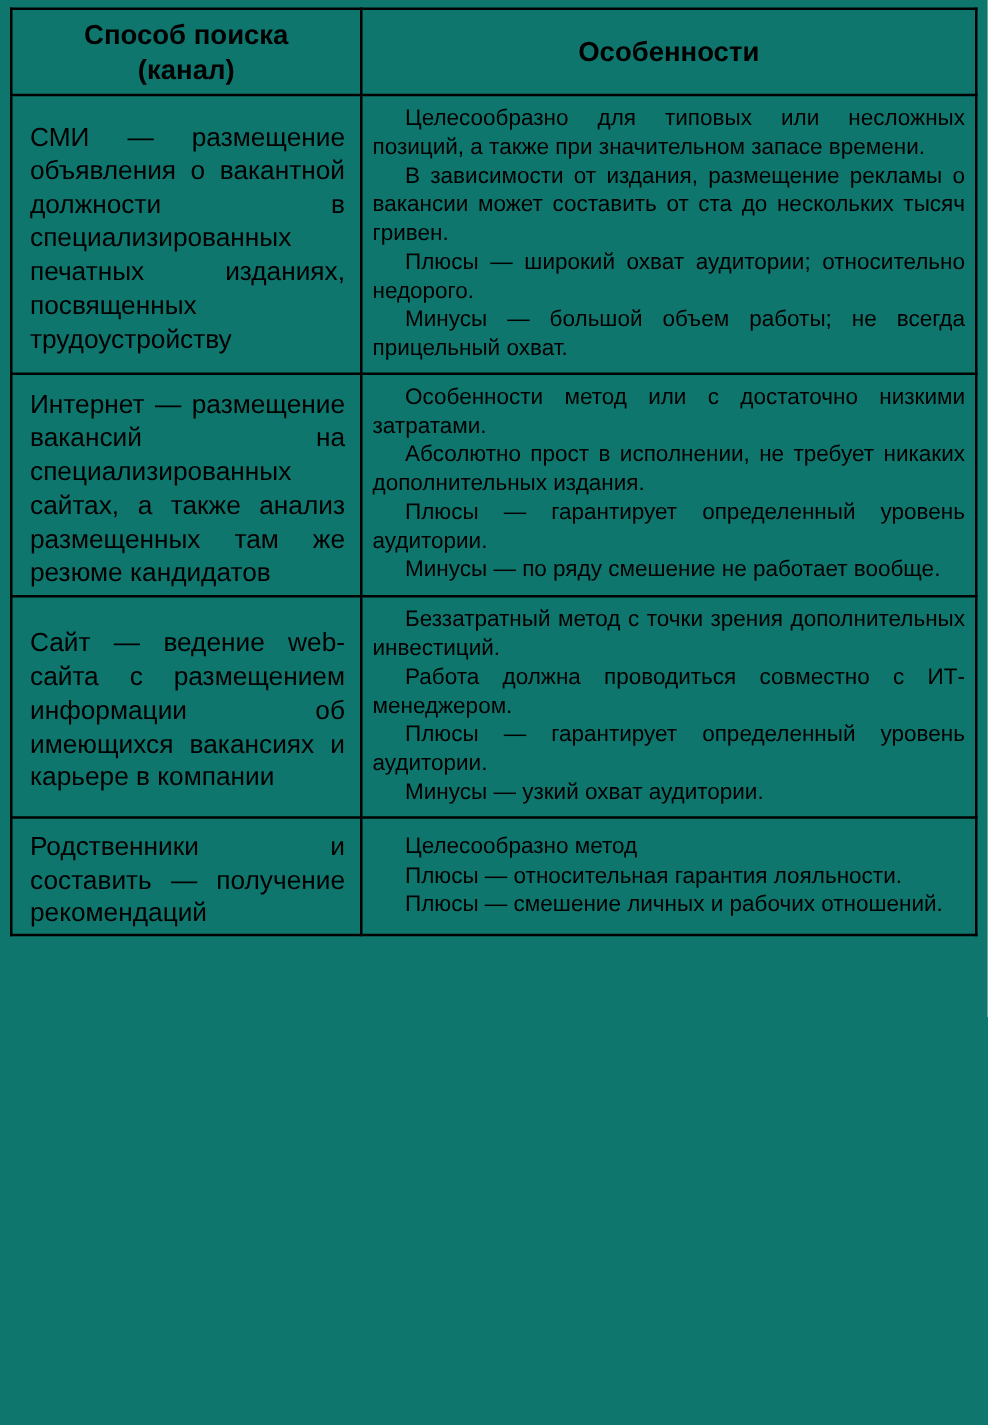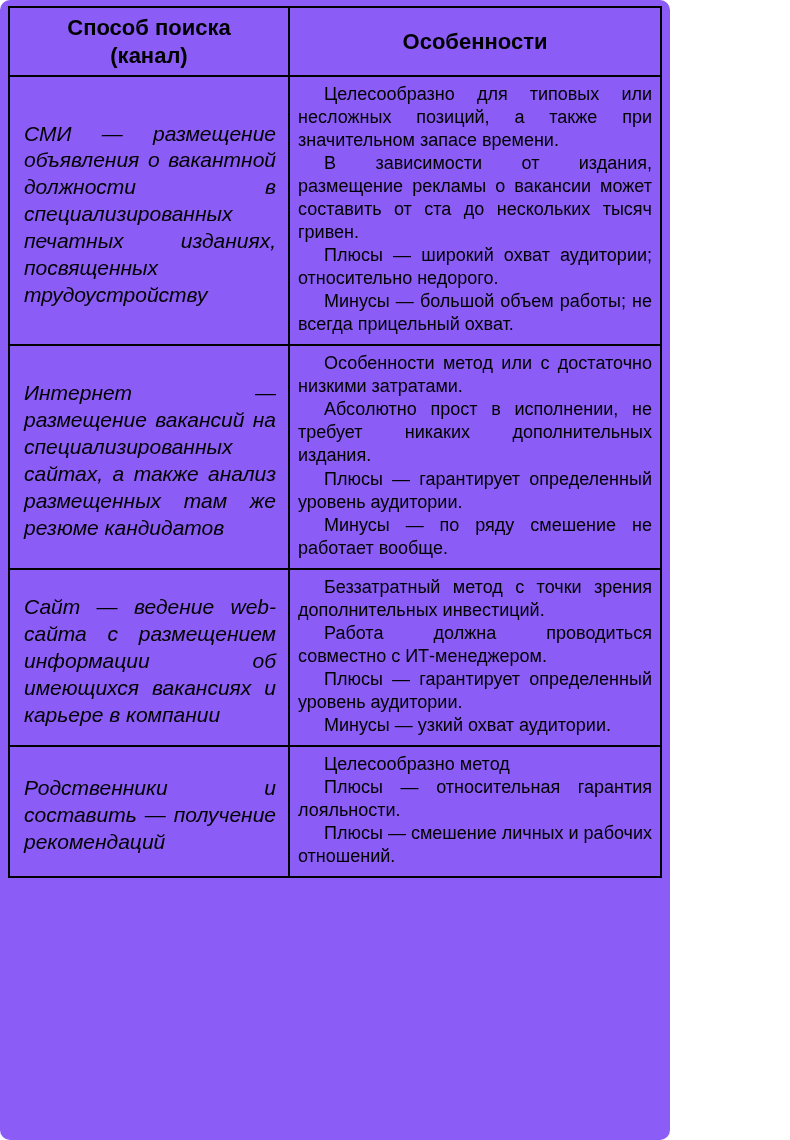--- a/index.html
+++ b/index.html
@@ -3,26 +3,25 @@
 <meta charset="utf-8">
 <style>
   html, body {
     margin: 0;
     padding: 0;
     background: #ffffff;
     font-family: "Liberation Sans", "DejaVu Sans", sans-serif;
     color: #000000;
   }
   .page {
-    width: 670px;
+    width: 790px;
     min-height: 1140px;
     box-sizing: border-box;
     padding: 6px 8px;
-    background: #8b5cf6;
-    border-radius: 10px;
+    background: #0f766e;
   }
   table.search-table {
     width: 100%;
     border-collapse: collapse;
     table-layout: fixed;
   }
   table.search-table col.col-channel { width: 280px; }
   table.search-table th,
   table.search-table td {
     border: 2px solid #000000;
@@ -36,21 +35,20 @@
     padding: 6px 6px;
     white-space: pre-line;
     line-height: 1.25;
   }
   td.channel-cell {
     font-size: 21px;
     line-height: 1.28;
     text-align: justify;
     vertical-align: middle;
     padding: 10px 12px 2px 14px;
-    font-style: italic;
   }
   td.features-cell {
     font-size: 18px;
     line-height: 1.28;
     vertical-align: middle;
     padding: 6px 8px 8px 8px;
   }
   td.features-cell p.feat {
     margin: 0;
     text-align: justify;

